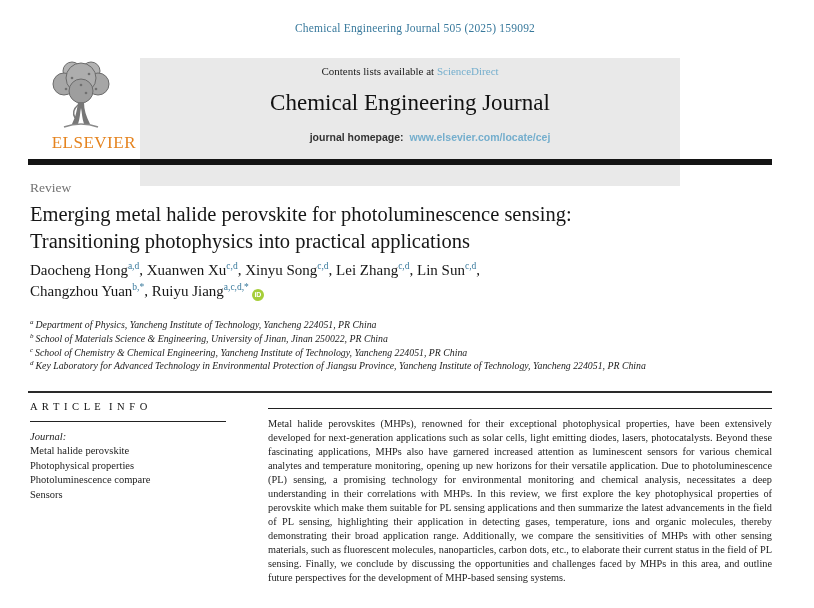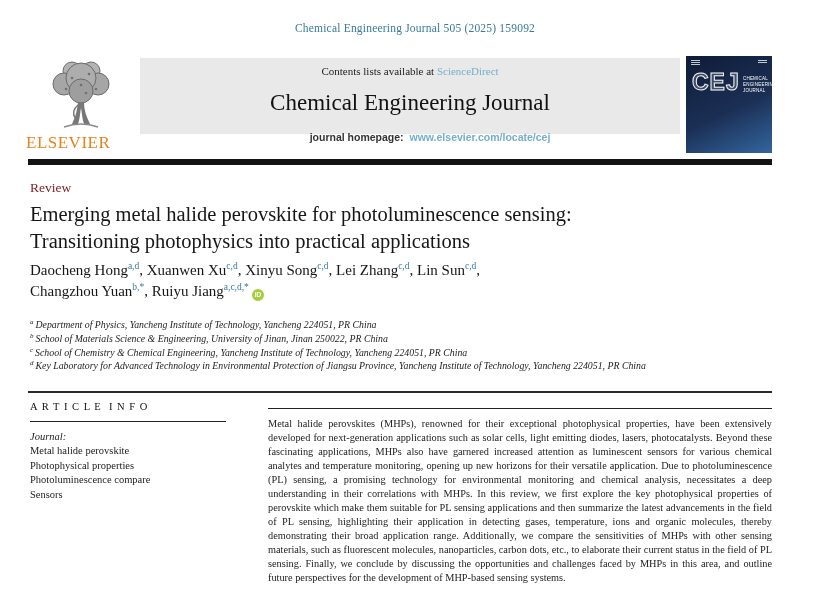--- a/index.html
+++ b/index.html
@@ -8,30 +8,30 @@
     font-family:"Liberation Serif", serif; color:#1a1a1a; overflow:hidden;
   }
 
   
   .citation {
     position:absolute; top:22px; left:0; width:100%; text-align:center;
     font-size:11.5px; color:#38799c; letter-spacing:.2px;margin-left:8px;
   }
 
   
-  .logo { position:absolute; left:26px; top:58px; width:110px; height:100px; text-align:left; }
+  .logo { position:absolute; left:26px; top:58px; width:110px; height:100px; text-align:right; }
   .logo svg { display:block; margin:0 auto; }
   .wordmark {
     font-size:17px; color:#e5831e; letter-spacing:.5px; margin-top:1px;
     font-family:"Liberation Serif", serif;
   }
 
   
   .banner {
-    position:absolute; left:140px; top:58px; width:540px; height:76px;
+    position:absolute; left:140px; top:58px; width:540px; height:128px;
     background:#e9e9e9; text-align:center;
   }
   .contents-line { margin-top:7px; font-size:11px; color:#222; }
   .sciencedirect { color:#74aecd; cursor:pointer; }
   .journal-title { margin-top:13px; font-size:23px; color:#111; }
   .homepage-line {
     margin-top:15px; font-size:10.5px; color:#333;
     font-family:"Liberation Sans", sans-serif; font-weight:bold;padding-left:40px;
   }
   .homepage-url { color:#74aecd; margin-left:3px; cursor:pointer; }
@@ -52,21 +52,21 @@
     -webkit-text-stroke:1px rgba(255,255,255,.95);
   }
   .cover-title {
     position:absolute; top:20px; left:57px;
     font-family:"Liberation Sans", sans-serif; font-size:4.5px;
     color:#fff; line-height:1.3; letter-spacing:.2px;
   }
 
   .rule-thick { position:absolute; left:28px; top:159px; width:744px; height:6px; background:#141414; }
 
-  .review-label { position:absolute; left:30px; top:180px; font-size:13.5px; color:#7f1d1d; }
+  .review-label { position:absolute; left:30px; top:180px; font-size:13.5px; color:#737373; }
 
   .title-block { position:absolute; left:30px; top:201px; width:700px; font-size:20.5px; line-height:1.32; color:#161616; }
 
   .authors { position:absolute; left:30px; top:260px; width:640px; font-size:15px; line-height:1.3; color:#161616; }
   .asup { color:#38799c; font-size:9.5px; }
   .asep { white-space:pre; }
   .orcid-icon {
     display:inline-block; width:12px; height:12px; border-radius:50%;
     background:#a6ce39; color:#fff; font-family:"Liberation Sans", sans-serif;
     font-size:7px; font-weight:bold; text-align:center; line-height:12px;
@@ -130,37 +130,20 @@
       <span>Contents lists available at</span>
       <span class="sciencedirect">ScienceDirect</span>
     </div>
     <div class="journal-title">Chemical Engineering Journal</div>
     <div class="homepage-line">
       <span>journal homepage:</span>
       <span class="homepage-url">www.elsevier.com/locate/cej</span>
     </div>
   </div>
 
-  <div class="cover">
-    <div class="corner-tl">
-      <div class="corner-bar"></div>
-        <div class="corner-bar"></div>
-        <div class="corner-bar"></div>
-    </div>
-    <div class="corner-tr">
-      <div class="corner-bar"></div>
-        <div class="corner-bar"></div>
-    </div>
-    <div class="cover-cej">CEJ</div>
-    <div class="cover-title">
-      <div>CHEMICAL</div>
-      <div>ENGINEERING</div>
-      <div>JOURNAL</div>
-    </div>
-  </div>
 
   <div class="rule-thick"></div>
 
   <div class="review-label">Review</div>
 
   <div class="title-block">
     <div>Emerging metal halide perovskite for photoluminescence sensing:</div>
     <div>Transitioning photophysics into practical applications</div>
   </div>
 

